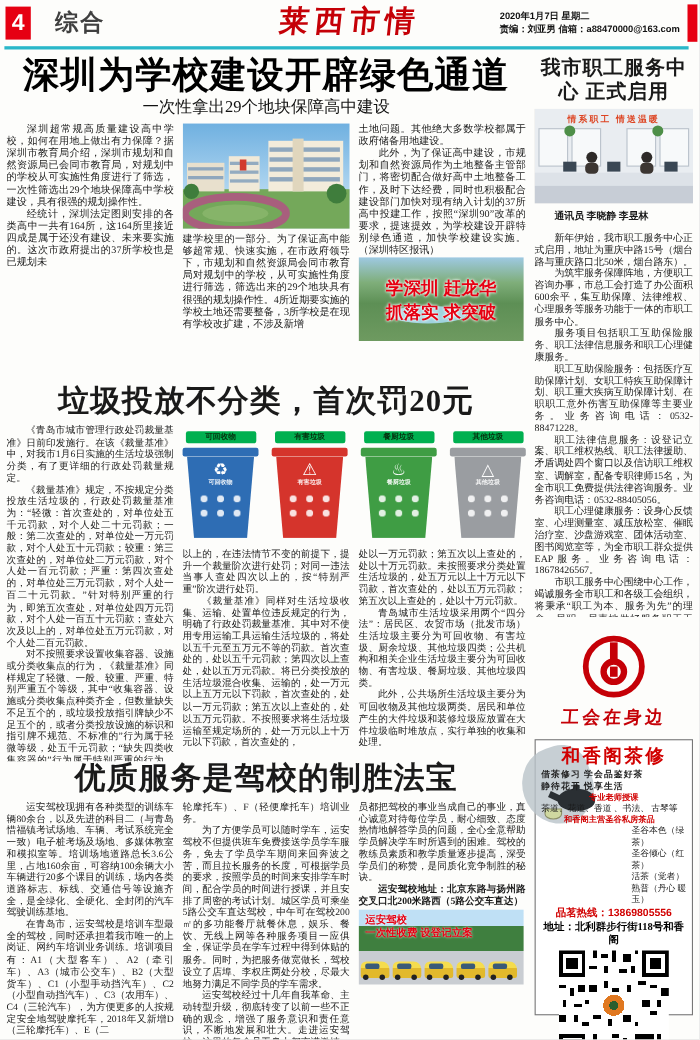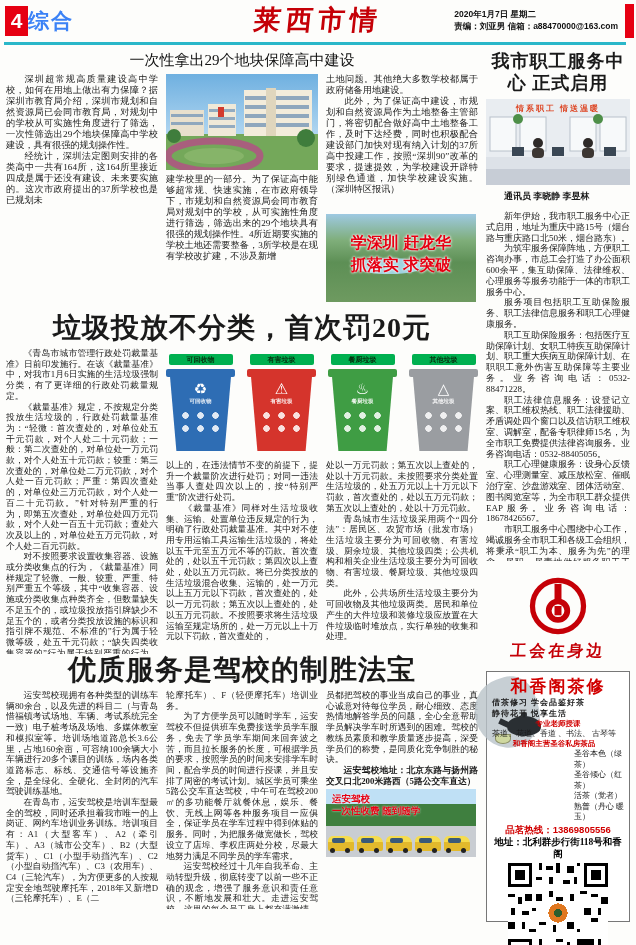--- a/index.html
+++ b/index.html
@@ -2,40 +2,40 @@
 <html><head>
 <meta charset="utf-8">
 <style>
   html,body{margin:0;padding:0;background:#dedede;}
   .page{position:relative;width:636px;height:945px;background:#fdfdfb;margin:0 auto;overflow:hidden;
         font-family:"Liberation Serif","DejaVu Serif",serif;color:#1a1a1a;}
   
   .hd{position:absolute;left:0;top:0;width:636px;height:42px;}
   .pagenum{position:absolute;left:5px;top:6px;width:23px;height:30px;background:#e60012;color:#fff;
            font:bold 21px/30px "Liberation Sans",sans-serif;text-align:center;}
-  .section{position:absolute;left:28px;top:8px;font:bold 21px/26px "Liberation Sans",sans-serif;color:#3b82f6;letter-spacing:2px;}
+  .section{position:absolute;left:50px;top:8px;font:bold 21px/26px "Liberation Sans",sans-serif;color:#404040;letter-spacing:2px;}
   .masthead{position:absolute;left:50%;top:4px;transform:translateX(-50%) skewX(-6deg);
             font:bold 27px/32px "DejaVu Serif",serif;color:#c50007;letter-spacing:5px;}
   .hd-right{position:absolute;right:18px;top:8px;text-align:left;
             font:bold 8.5px/12px "Liberation Sans",sans-serif;color:#111;}
   .hd-redbar{position:absolute;right:2px;top:4px;width:9px;height:34px;background:#e60012;}
   .rule{position:absolute;left:4px;top:42px;width:622px;height:3px;background:#2ab7c9;}
   
   p.b{margin:0;font-size:9.2px;line-height:11px;text-align:justify;text-indent:2em;}
   p.cont{text-indent:0;}
   .small p.b{font-size:8.8px;line-height:10.7px;}
   
   .main{position:absolute;left:6px;top:50px;width:472px;}
   .art1 h1{margin:0;font:900 33px/38px "Liberation Serif",serif;text-align:center;letter-spacing:1px;color:#000;}
   .art1 h2{margin:0;font:400 15px/20px "Liberation Serif",serif;text-align:center;color:#111;}
   .cols3{display:flex;gap:8px;margin-top:4px;}
   .cols3 .col{width:152px;overflow:hidden;}
   .a1cols{height:230px;}
   .schoolfig{width:152px;height:96px;margin:0 0 4px 0;display:block;}
-  .bannerfig{position:relative;width:150px;height:88px;margin-top:19px;
+  .bannerfig{position:relative;width:150px;height:76px;margin-top:1px;
      background:linear-gradient(180deg,#9ec9e2 0%,#7fae7a 30%,#5d8f55 55%,#6e9a60 100%);overflow:hidden;}
   .bannerfig .lake{position:absolute;left:28px;top:44px;width:70px;height:16px;background:#9fd3df;border-radius:50%;}
   .bannertxt{position:relative;z-index:2;display:block;text-align:center;
      font:900 16px/22px "Liberation Sans",sans-serif;color:#e60012;
      text-shadow:0 0 2px #fff,0 0 3px #fff;}
   .bannertxt:first-of-type{margin-top:18px;}
   
   .art2{margin-top:8px;}
   .art2 h1{margin:0;font:900 28px/32px "Liberation Serif",serif;text-align:center;letter-spacing:1px;}
   .trashrow{display:flex;gap:8px;margin-top:4px;height:306px;}
@@ -119,20 +119,21 @@
       <div>2020年1月7日  星期二</div>
       <div>责编：刘亚男  信箱：a88470000@163.com</div>
     </div>
     <div class="hd-redbar"></div>
   </header>
   <div class="rule"></div>
 
   <main class="main">
 
     <section class="art1">
+      <h1>深圳为学校建设开辟绿色通道</h1>
       <h2>一次性拿出29个地块保障高中建设</h2>
       <div class="cols3 a1cols">
         <div class="col">
           <p class="b">深圳超常规高质量建设高中学校，如何在用地上做出有力保障？据深圳市教育局介绍，深圳市规划和自然资源局已会同市教育局，对规划中的学校从可实施性角度进行了筛选，一次性筛选出29个地块保障高中学校建设，具有很强的规划操作性。</p>
           <p class="b">经统计，深圳法定图则安排的各类高中一共有164所，这164所里接近四成是属于还没有建设、未来要实施的。这次市政府提出的37所学校也是已规划未</p>
         </div>
         <div class="col">
           <svg class="schoolfig" viewBox="0 0 152 96" preserveAspectRatio="none">
             <defs>
                 <linearGradient id="sky" x1="0" y1="0" x2="0" y2="1">
@@ -256,21 +257,21 @@
           <p class="b cont">轮摩托车）、F（轻便摩托车）培训业务。</p>
           <p class="b">为了方便学员可以随时学车，运安驾校不但提供班车免费接送学员学车服务，免去了学员学车期间来回奔波之苦，而且拉长服务的长度，可根据学员的要求，按照学员的时间来安排学车时间，配合学员的时间进行授课，并且安排了周密的考试计划。城区学员可乘坐5路公交车直达驾校，中午可在驾校200㎡的多功能餐厅就餐休息，娱乐、餐饮、无线上网等各种服务项目一应俱全，保证学员在学车过程中得到体贴的服务。同时，为把服务做宽做长，驾校设立了店埠、李权庄两处分校，尽最大地努力满足不同学员的学车需求。</p>
           <p class="b">运安驾校经过十几年自我革命、主动转型升级，彻底转变了以前一些不正确的观念，增强了服务意识和责任意识，不断地发展和壮大。走进运安驾校，这里的每个员工身上都充满激情，充满干劲，教练</p>
         </div>
         <div class="col">
           <p class="b cont">员都把驾校的事业当成自己的事业，真心诚意对待每位学员，耐心细致、态度热情地解答学员的问题，全心全意帮助学员解决学车时所遇到的困难。驾校的教练员素质和教学质量逐步提高，深受学员们的称赞，是同质化竞争制胜的秘诀。</p>
           <p class="b contact">运安驾校地址：北京东路与扬州路交叉口北200米路西（5路公交车直达）</p>
           <div class="carsfig">
             <div class="carstxt">
               <div>运安驾校</div>
-              <div>一次性收费  随到随学</div>
+              <div>一次性收费  设登记立案</div>
             </div>
             <div class="cars">
               <span class="car"></span>
               <span class="car"></span>
               <span class="car"></span>
               <span class="car"></span>
               <span class="car"></span>
             </div>
           </div>
         </div>

